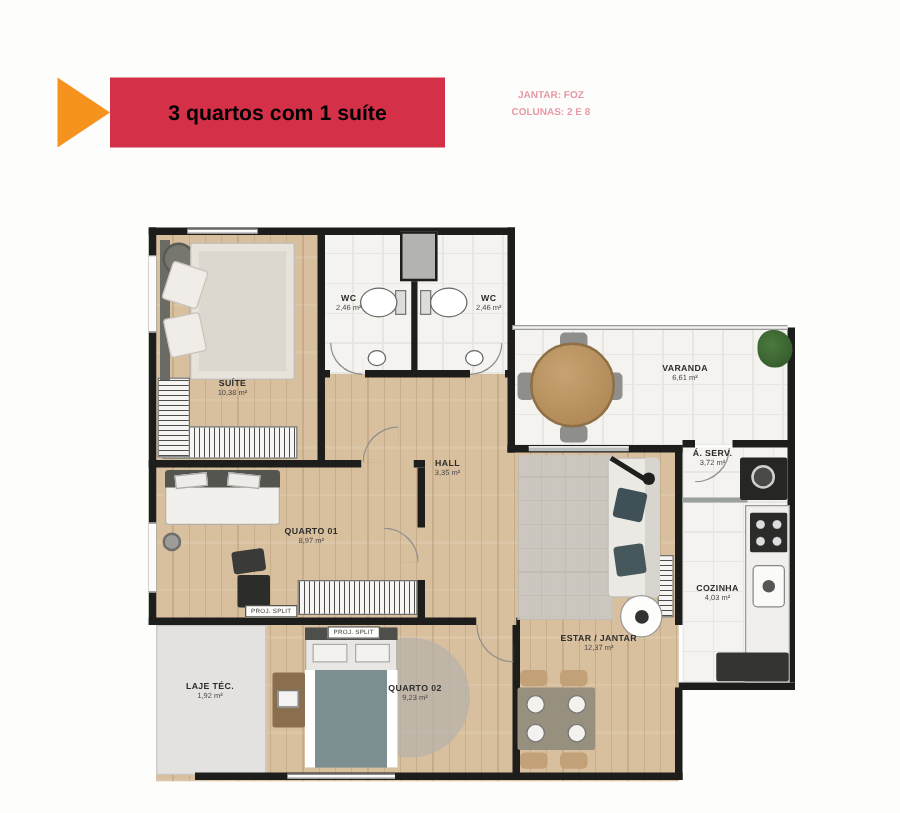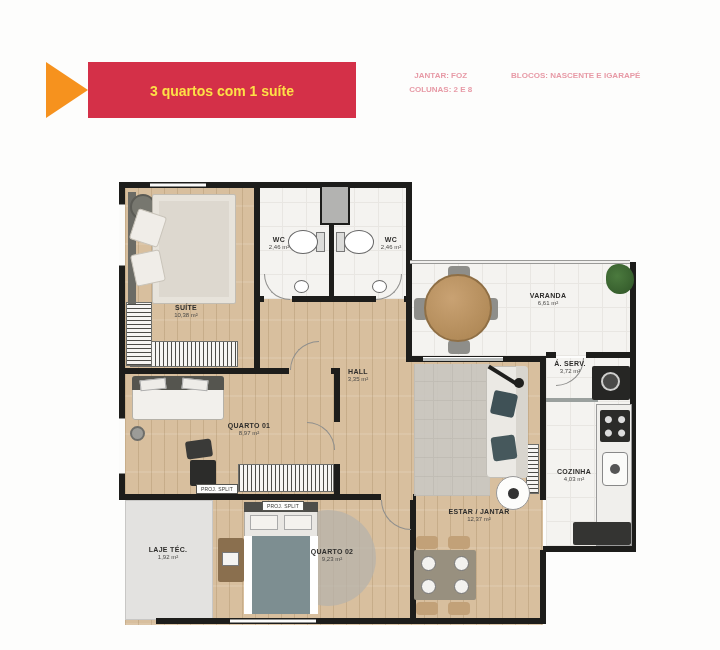--- a/index.html
+++ b/index.html
@@ -5,21 +5,21 @@
   html,body{margin:0;padding:0;}
   body{width:720px;height:650px;position:relative;background:#fdfdfc;
        font-family:"Liberation Sans","DejaVu Sans",sans-serif;overflow:hidden;}
   .abs{position:absolute;box-sizing:border-box;}
 
   
   .arrow{width:0;height:0;border-top:28px solid transparent;border-bottom:28px solid transparent;
          border-left:42px solid #f6921e;}
   .banner{background:#d43048;display:flex;flex-direction:column;align-items:center;justify-content:center;}
   .banner .t{color:#fff;font-weight:800;font-size:19px;letter-spacing:.2px;}
-  .banner .s{color:#fde047;font-weight:700;font-size:14px;margin-top:1px;}
+  .banner .s{color:#000000;font-weight:700;font-size:17px;margin-top:1px;}
   .info{ text-align:center;}
   .info .h{color:#d94b60;font-weight:800;font-size:10px;letter-spacing:.3px;}
   .info .cols{display:flex;margin-top:5px;}
   .info .c1{width:42%;}
   .info .c2{width:58%;}
   .info .cols div{color:#e79aa6;font-weight:700;font-size:8px;line-height:1.8;}
 
   
   .wood{background:
       repeating-linear-gradient(90deg,rgba(120,90,45,.18) 0 1px,transparent 1px 13px),
@@ -53,21 +53,20 @@
 <div class="abs banner" style="left:88px;top:62px;width:268px;height:56px;">
   <div class="s">3 quartos com 1 suíte</div>
 </div>
 <div class="abs info" style="left:384px;top:64px;width:270px;">
   <div class="cols">
     <div class="c1">
       <div>JANTAR: FOZ</div>
       <div>COLUNAS: 2 E 8</div>
     </div>
     <div class="c2">
-      <div>BLOCOS: NASCENTE E IGARAPÉ</div>
     </div>
   </div>
 </div>
 
 <div class="abs" style="left:118px;top:178px;width:524px;height:458px;">
 
   <div class="abs wood" style="left:7px;top:7px;width:418px;height:440px;"></div>
   <div class="abs" style="left:294px;top:4px;width:132px;height:80px;background:#fdfdfc;"></div>
   <div class="abs tile" style="left:140px;top:9px;width:150px;height:112px;"></div>
   <div class="abs tile" style="left:292px;top:86px;width:222px;height:92px;"></div>

